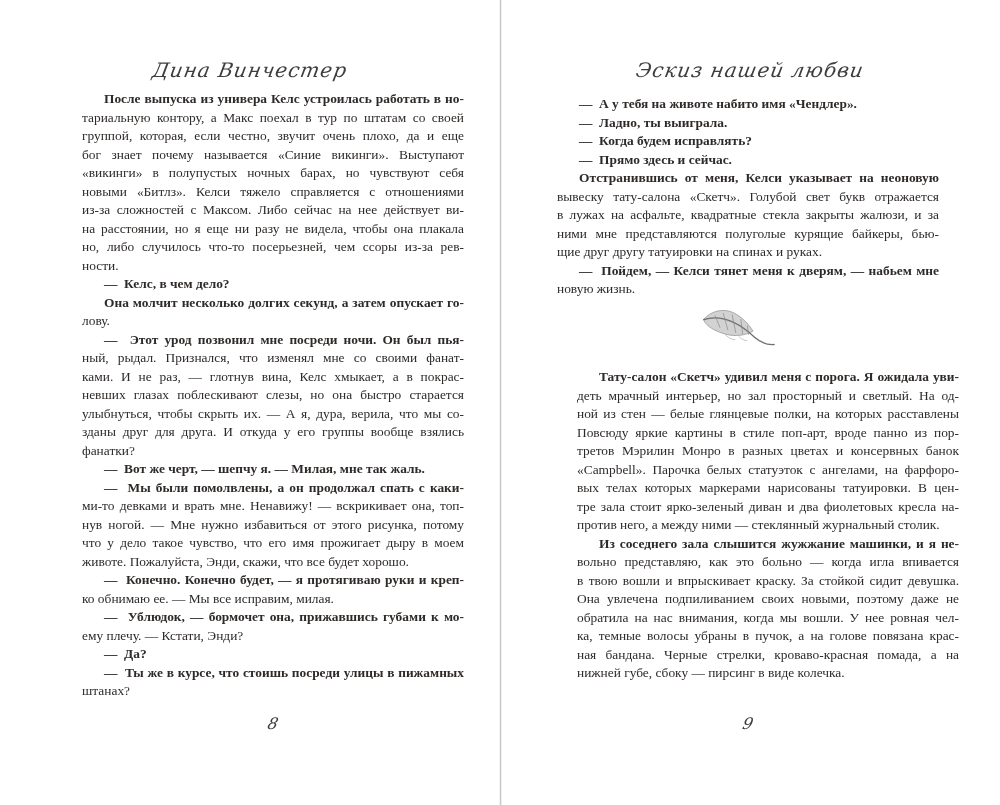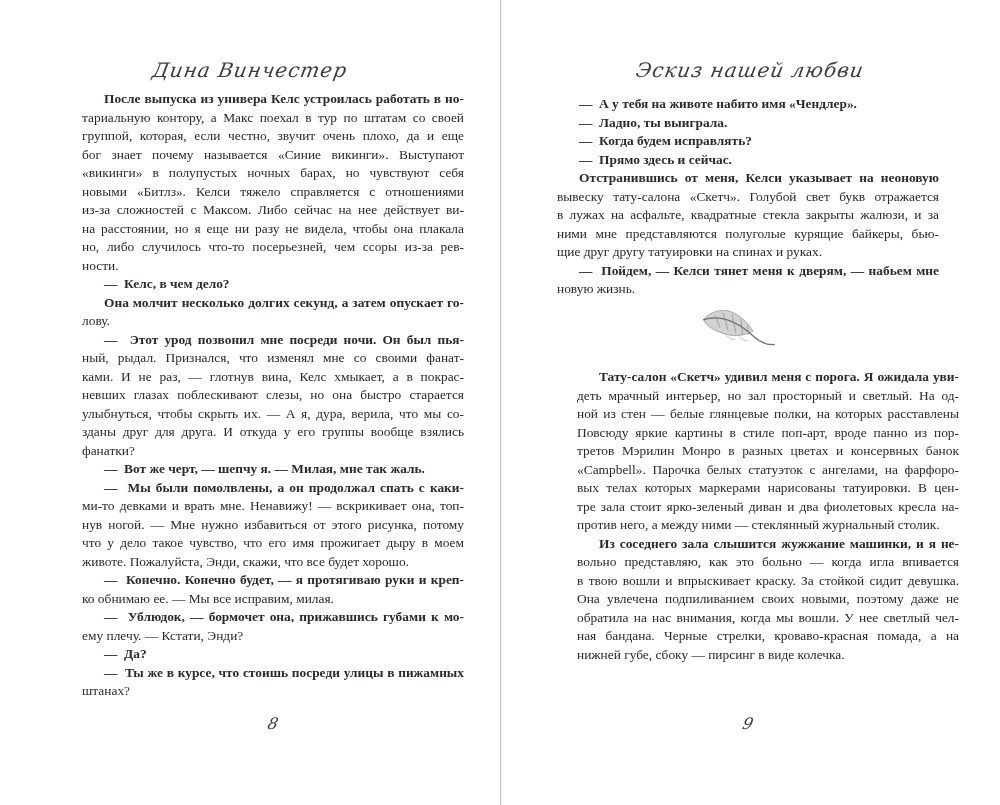--- a/index.html
+++ b/index.html
@@ -135,21 +135,22 @@
         <div class="line">Повсюду яркие картины в стиле поп-арт, вроде панно из пор-</div>
         <div class="line">третов Мэрилин Монро в разных цветах и консервных банок</div>
         <div class="line">«Campbell». Парочка белых статуэток с ангелами, на фарфоро-</div>
         <div class="line">вых телах которых маркерами нарисованы татуировки. В цен-</div>
         <div class="line">тре зала стоит ярко-зеленый диван и два фиолетовых кресла на-</div>
         <div class="line left">против него, а между ними — стеклянный журнальный столик.</div>
         <div class="line indent">Из соседнего зала слышится жужжание машинки, и я не-</div>
         <div class="line">вольно представляю, как это больно — когда игла впивается</div>
         <div class="line">в твою вошли и впрыскивает краску. За стойкой сидит девушка.</div>
         <div class="line">Она увлечена подпиливанием своих новыми, поэтому даже не</div>
-        <div class="line">обратила на нас внимания, когда мы вошли. У нее светлый чел-</div>
+        <div class="line">обратила на нас внимания, когда мы вошли. У нее ровная чел-</div>
+        <div class="line">ка, темные волосы убраны в пучок, а на голове повязана крас-</div>
         <div class="line">ная бандана. Черные стрелки, кроваво-красная помада, а на</div>
         <div class="line left">нижней губе, сбоку — пирсинг в виде колечка.</div>
       </div>
 
     <div class="pagenum pn-right">9</div>
   </div>
 
 </div>
 
 </body></html>

